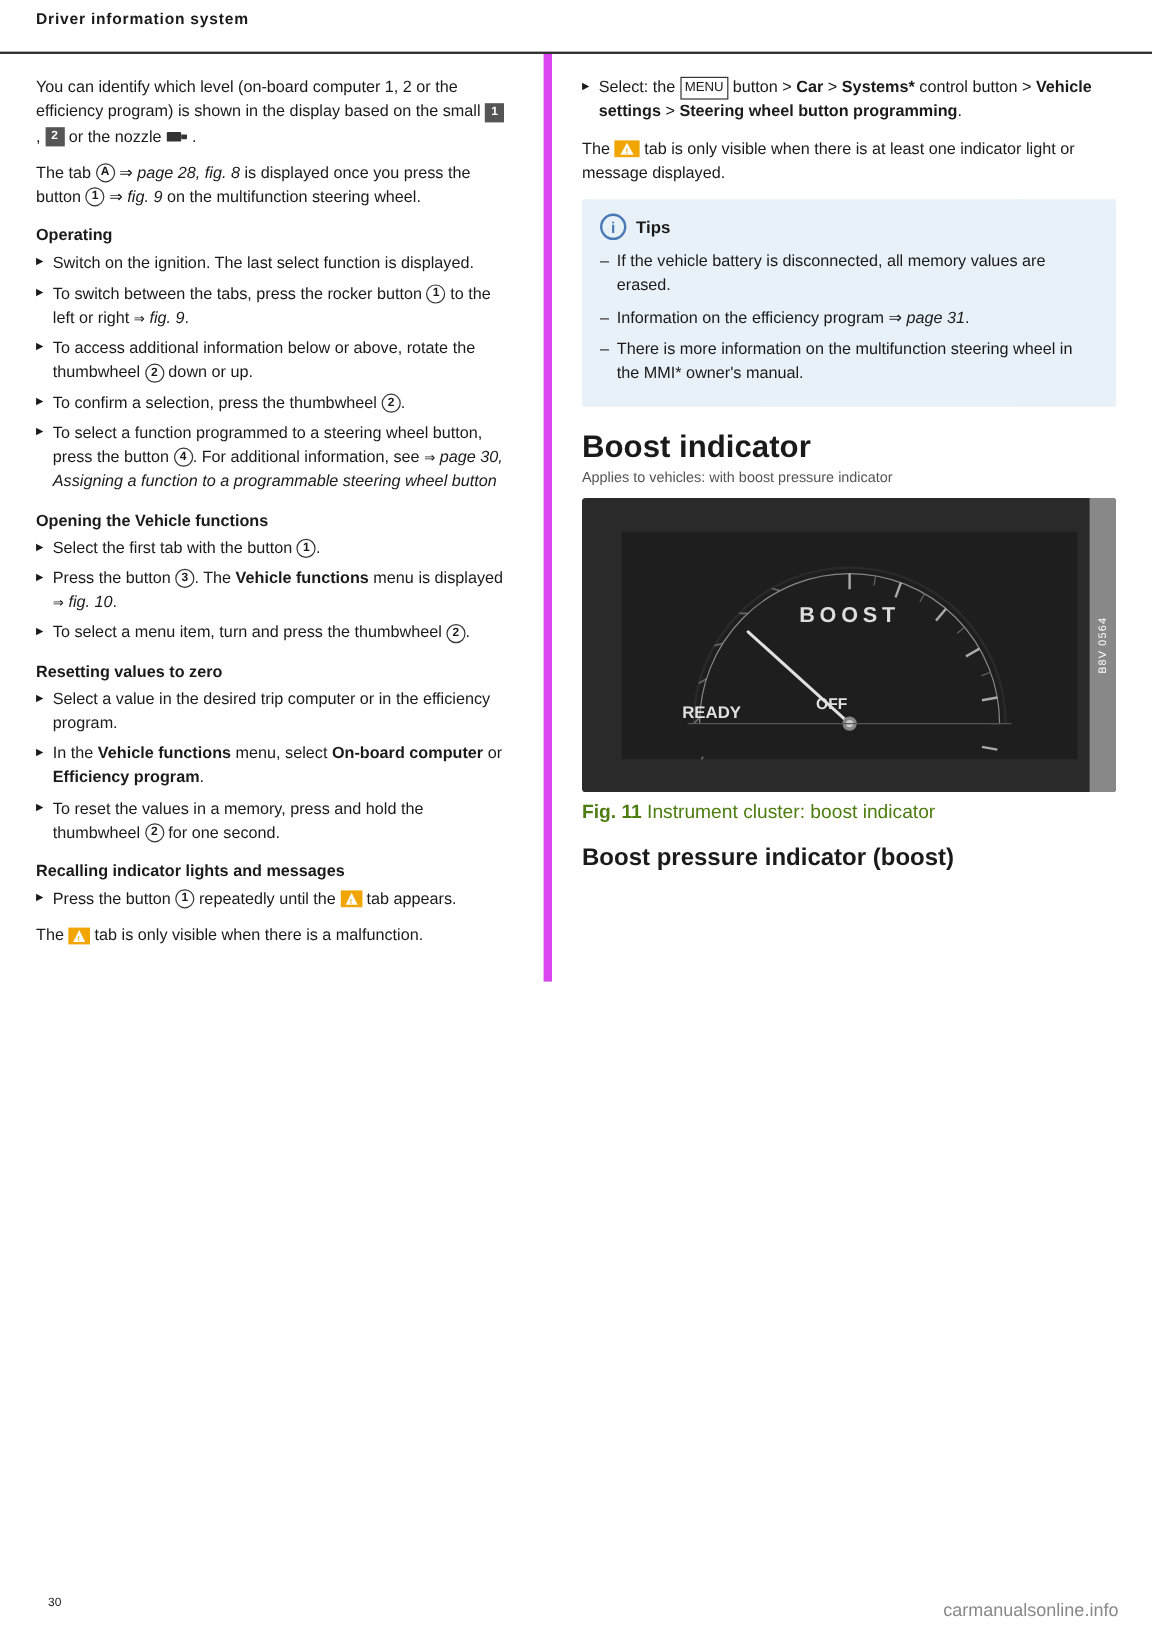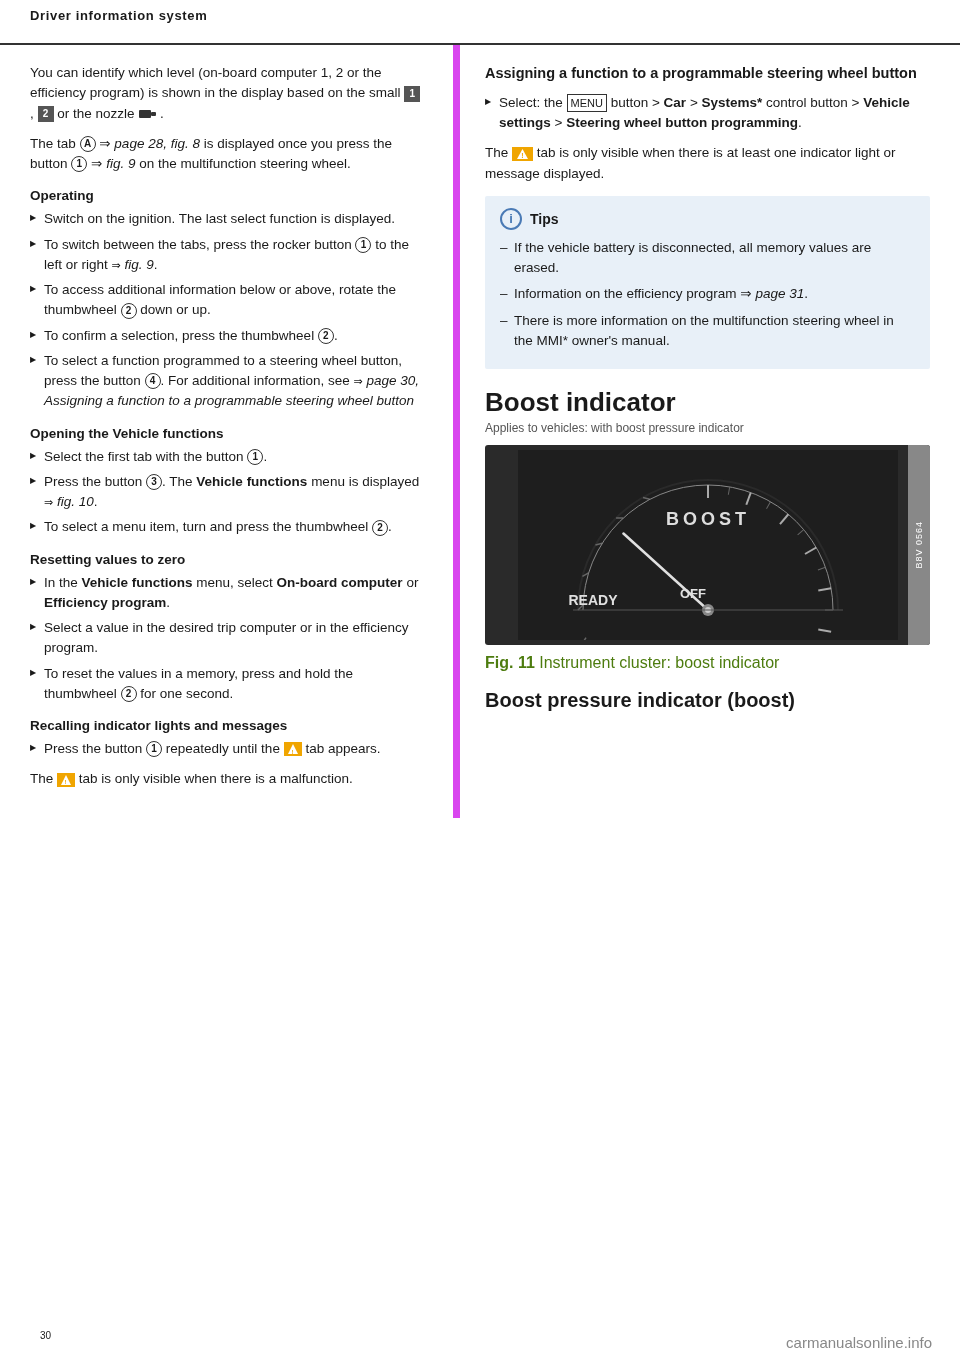--- a/index.html
+++ b/index.html
@@ -192,21 +192,21 @@
     }
 
     .boost-subtitle {
       font-size: 12px;
       color: #555;
       margin-bottom: 10px;
     }
 
     .boost-image-container {
       width: 100%;
-      height: 200px;
+      height: 245px;
       background: #2a2a2a;
       border-radius: 3px;
       position: relative;
       overflow: hidden;
       display: flex;
       align-items: center;
       justify-content: center;
     }
 
     .boost-image-badge {
@@ -315,22 +315,22 @@
 
       <ul class="bullet-list">
         <li>Select the first tab with the button <span class="circle-num">1</span>.</li>
         <li>Press the button <span class="circle-num">3</span>. The <strong>Vehicle functions</strong> menu is displayed <span class="arrow-symbol">⇒</span> <span class="italic">fig. 10</span>.</li>
         <li>To select a menu item, turn and press the thumbwheel <span class="circle-num">2</span>.</li>
       </ul>
 
       <div class="section-heading">Resetting values to zero</div>
 
       <ul class="bullet-list">
+        <li>Select a value in the desired trip computer or in the efficiency program.</li>
         <li>In the <strong>Vehicle functions</strong> menu, select <strong>On-board computer</strong> or <strong>Efficiency program</strong>.</li>
-        <li>Select a value in the desired trip computer or in the efficiency program.</li>
         <li>To reset the values in a memory, press and hold the thumbwheel <span class="circle-num">2</span> for one second.</li>
       </ul>
 
       <div class="section-heading">Recalling indicator lights and messages</div>
 
       <ul class="bullet-list">
         <li>Press the button <span class="circle-num">1</span> repeatedly until the
           <span style="display:inline-flex;align-items:center;background:#f0a500;padding:1px 3px;vertical-align:middle;">
             <svg width="12" height="12" viewBox="0 0 12 12">
                 <polygon points="6,1 11,11 1,11" fill="white"></polygon>
@@ -349,21 +349,20 @@
               <text x="5.5" y="10" font-size="6" font-weight="bold" fill="#f0a500" text-anchor="middle">!</text>
             </svg>
         </span>
         <span> tab is only visible when there is a malfunction.</span>
       </p>
 
     </div>
 
     <div class="right-col">
 
-      <p class="assigning-heading">Assigning a function to a programmable steering wheel button</p>
 
       <ul class="bullet-list">
         <li>Select: the <span class="menu-box">MENU</span> button &gt; <strong>Car</strong> &gt; <strong>Systems*</strong> control button &gt; <strong>Vehicle settings</strong> &gt; <strong>Steering wheel button programming</strong>.</li>
       </ul>
 
       <p>
         <span>The </span>
         <span style="display:inline-flex;align-items:center;background:#f0a500;padding:1px 4px;vertical-align:middle;">
           <svg width="13" height="12" viewBox="0 0 13 12">
               <polygon points="6.5,1 12,11 1,11" fill="white"></polygon>

